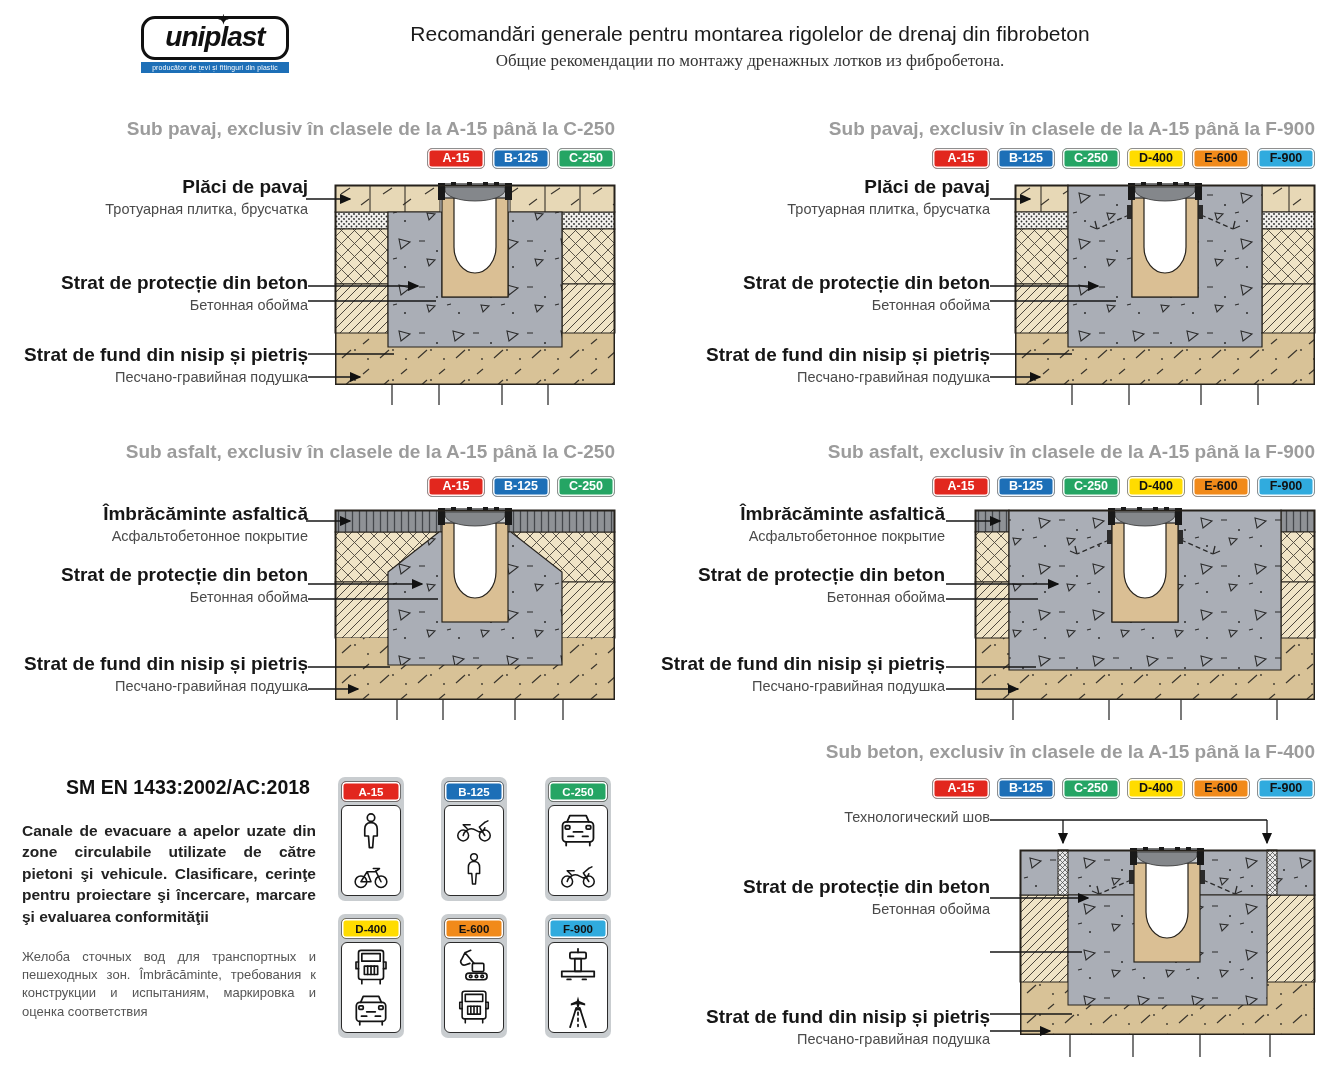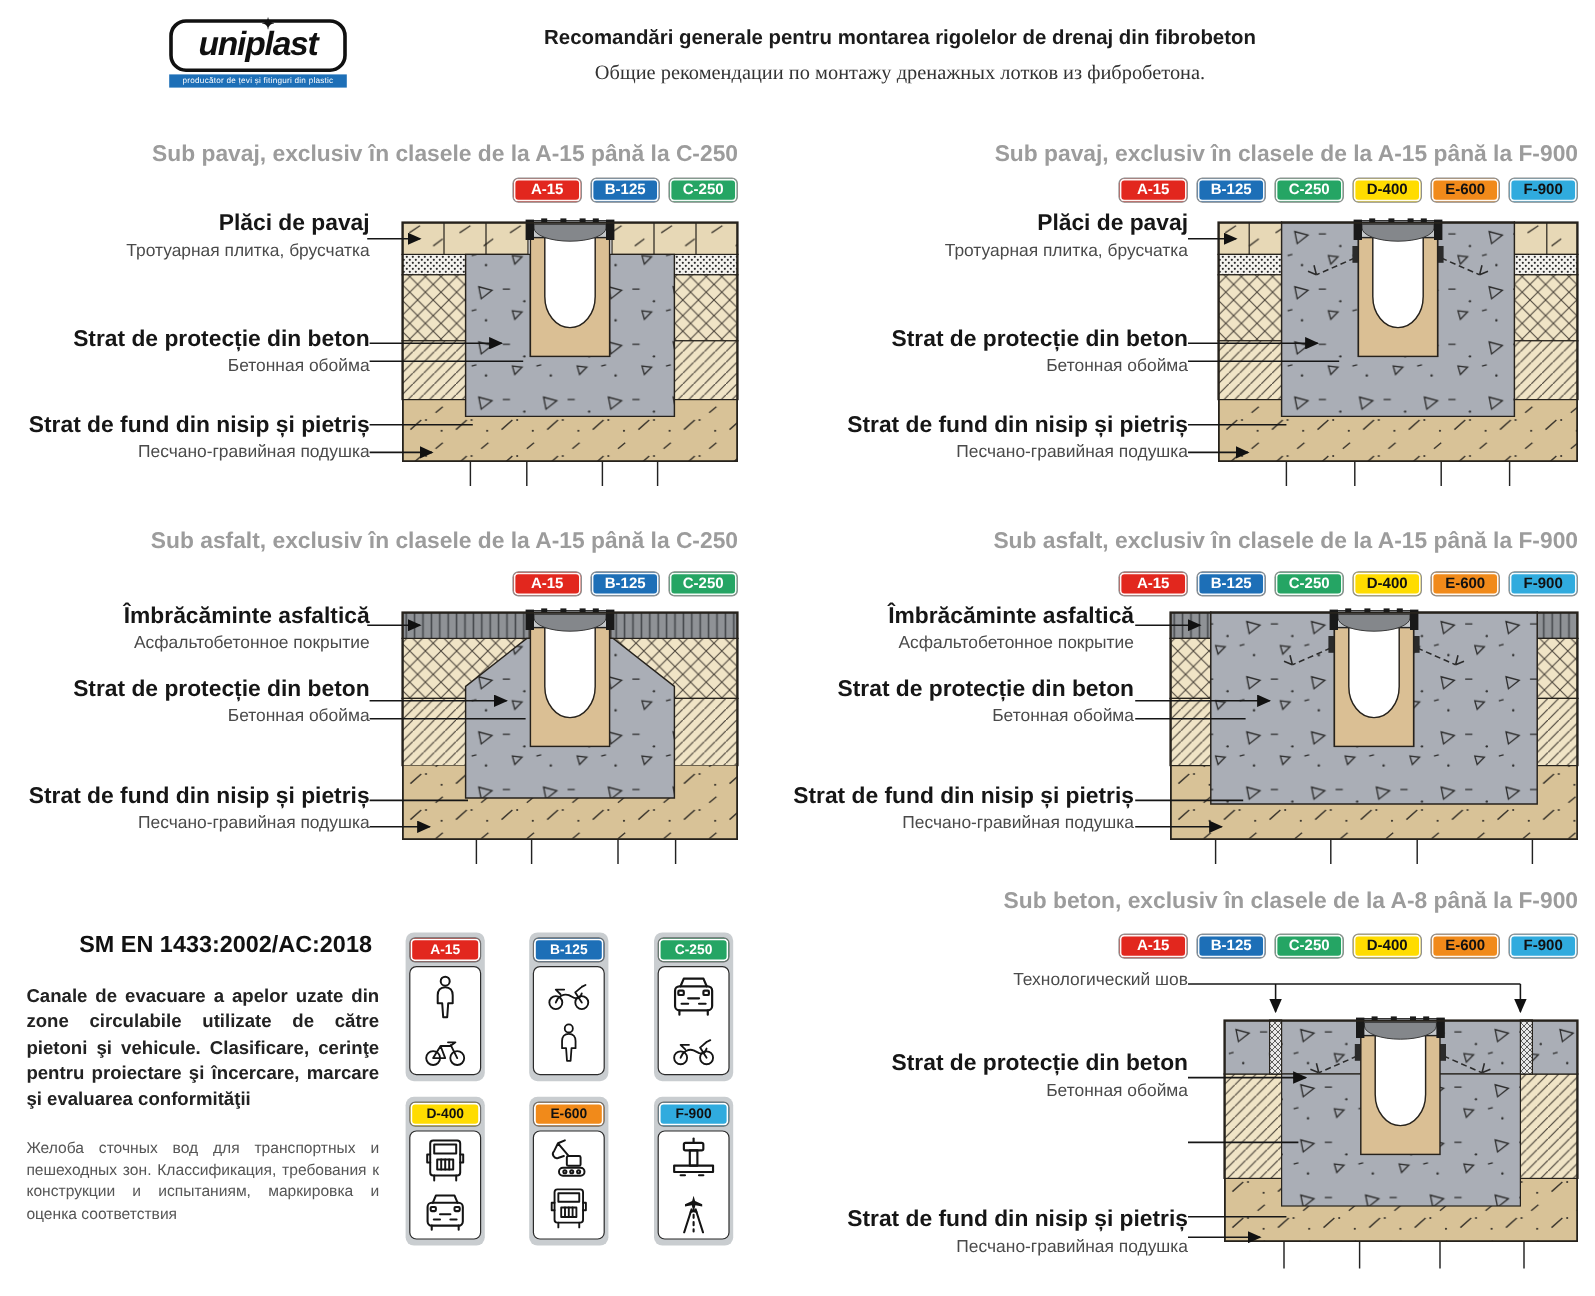--- a/index.html
+++ b/index.html
@@ -8,21 +8,21 @@
   .abs{position:absolute;}
   
   .logo-box{left:141px;top:16px;width:148px;}
   .logo-frame{border:3px solid #101010;border-radius:14px;padding:2px 10px 4px;
               font-weight:700;font-style:italic;font-size:28px;letter-spacing:-1px;
               text-align:center;color:#101010;position:relative;background:#fff;}
   .logo-spark{position:absolute;top:-7px;left:74px;font-size:13px;font-style:normal;}
   .logo-bar{margin-top:2px;background:#1d6fb7;color:#fff;font-size:6.8px;
             text-align:center;padding:2px 1px;letter-spacing:.2px;}
   .title-ro{left:300px;top:22px;width:900px;text-align:center;
-            font-size:17px;font-weight:700;color:#1b1b1b;}
+            font-size:21px;font-weight:400;color:#1b1b1b;}
   .title-ru{left:300px;top:51px;width:900px;text-align:center;
             font-size:17px;color:#333;font-family:Liberation Serif, serif;}
   
   .sect-h{font-size:19px;font-weight:600;color:#9c9c9c;text-align:right;}
   
   .brow{text-align:right;}
   .badge{display:inline-block;margin-left:7px;min-width:40px;padding:2px 8px 3px;
          border-radius:5px;border:1.5px solid #8f8f8f;
          box-shadow:inset 0 0 0 1.5px rgba(255,255,255,.95);
          font-size:12.5px;font-weight:700;text-align:center;}
@@ -123,21 +123,21 @@
   </div>
   <div class="logo-bar">producător de țevi și fitinguri din plastic</div>
 </div>
 <div class="abs title-ro">Recomandări generale pentru montarea rigolelor de drenaj din fibrobeton</div>
 <div class="abs title-ru">Общие рекомендации по монтажу дренажных лотков из фибробетона.</div>
 
 <div class="abs sect-h" style="left:0;top:118px;width:615px">Sub pavaj, exclusiv în clasele de la A-15 până la C-250</div>
 <div class="abs sect-h" style="left:700px;top:118px;width:615px">Sub pavaj, exclusiv în clasele de la A-15 până la F-900</div>
 <div class="abs sect-h" style="left:0;top:441px;width:615px">Sub asfalt, exclusiv în clasele de la A-15 până la C-250</div>
 <div class="abs sect-h" style="left:700px;top:441px;width:615px">Sub asfalt, exclusiv în clasele de la A-15 până la F-900</div>
-<div class="abs sect-h" style="left:700px;top:741px;width:615px">Sub beton, exclusiv în clasele de la A-8 până la F-900</div>
+<div class="abs sect-h" style="left:700px;top:741px;width:615px">Sub beton, exclusiv în clasele de la A-15 până la F-400</div>
 
 <div class="abs brow" style="left:335px;top:148px;width:280px"><span class="badge" style="background: rgb(226, 39, 30); color: rgb(255, 255, 255);">A-15</span><span class="badge" style="background: rgb(29, 111, 183); color: rgb(255, 255, 255);">B-125</span><span class="badge" style="background: rgb(37, 165, 100); color: rgb(255, 255, 255);">C-250</span></div>
 <div class="abs brow" style="left:915px;top:148px;width:400px"><span class="badge" style="background: rgb(226, 39, 30); color: rgb(255, 255, 255);">A-15</span><span class="badge" style="background: rgb(29, 111, 183); color: rgb(255, 255, 255);">B-125</span><span class="badge" style="background: rgb(37, 165, 100); color: rgb(255, 255, 255);">C-250</span><span class="badge" style="background: rgb(255, 220, 0); color: rgb(17, 17, 17);">D-400</span><span class="badge" style="background: rgb(241, 138, 26); color: rgb(17, 17, 17);">E-600</span><span class="badge" style="background: rgb(48, 171, 222); color: rgb(17, 17, 17);">F-900</span></div>
 <div class="abs brow" style="left:335px;top:476px;width:280px"><span class="badge" style="background: rgb(226, 39, 30); color: rgb(255, 255, 255);">A-15</span><span class="badge" style="background: rgb(29, 111, 183); color: rgb(255, 255, 255);">B-125</span><span class="badge" style="background: rgb(37, 165, 100); color: rgb(255, 255, 255);">C-250</span></div>
 <div class="abs brow" style="left:915px;top:476px;width:400px"><span class="badge" style="background: rgb(226, 39, 30); color: rgb(255, 255, 255);">A-15</span><span class="badge" style="background: rgb(29, 111, 183); color: rgb(255, 255, 255);">B-125</span><span class="badge" style="background: rgb(37, 165, 100); color: rgb(255, 255, 255);">C-250</span><span class="badge" style="background: rgb(255, 220, 0); color: rgb(17, 17, 17);">D-400</span><span class="badge" style="background: rgb(241, 138, 26); color: rgb(17, 17, 17);">E-600</span><span class="badge" style="background: rgb(48, 171, 222); color: rgb(17, 17, 17);">F-900</span></div>
 <div class="abs brow" style="left:915px;top:778px;width:400px"><span class="badge" style="background: rgb(226, 39, 30); color: rgb(255, 255, 255);">A-15</span><span class="badge" style="background: rgb(29, 111, 183); color: rgb(255, 255, 255);">B-125</span><span class="badge" style="background: rgb(37, 165, 100); color: rgb(255, 255, 255);">C-250</span><span class="badge" style="background: rgb(255, 220, 0); color: rgb(17, 17, 17);">D-400</span><span class="badge" style="background: rgb(241, 138, 26); color: rgb(17, 17, 17);">E-600</span><span class="badge" style="background: rgb(48, 171, 222); color: rgb(17, 17, 17);">F-900</span></div>
 
 <div class="abs lbl" style="right:1021px;top:176px">
   <div class="ro">Plăci de pavaj</div>
     <div class="ru">Тротуарная плитка, брусчатка</div>
@@ -329,21 +329,21 @@
     <path d="M1267 820V843" marker-end="url(#arr)"></path>
     <path d="M990 898H1088" marker-end="url(#arr)"></path>
     <path d="M990 952H1082"></path>
     <path d="M990 1014H1072"></path>
     <path d="M990 1031H1050" marker-end="url(#arr)"></path>
   </g>
 </svg>
 
 <div class="abs std-title">SM EN 1433:2002/AC:2018</div>
 <div class="abs std-ro">Canale de evacuare a apelor uzate din zone circulabile utilizate de către pietoni şi vehicule. Clasificare, cerinţe pentru proiectare şi încercare, marcare şi evaluarea conformităţii</div>
-<div class="abs std-ru">Желоба сточных вод для транспортных и пешеходных зон. Классификация, требования к конструкции и испытаниям, маркировка и оценка соответствия</div>
+<div class="abs std-ru">Желоба сточных вод для транспортных и пешеходных зон. Îmbrăcăminte, требования к конструкции и испытаниям, маркировка и оценка соответствия</div>
 
 <div class="abs card" style="left:338px;top:777px">
   <div class="card-badge" style="background: rgb(226, 39, 30); color: rgb(255, 255, 255);">A-15</div>
   <div class="card-body">
     <svg class="picto" width="40" height="42" viewBox="0 0 48 48">
       <circle cx="24" cy="8" r="4.5"></circle>
         <path d="M24 14c-5 0-7.5 3.5-7.5 8v8h4.5l1 14h4l1-14h4.5v-8c0-4.5-2.5-8-7.5-8z"></path>
       </svg>
     <svg class="picto" width="44" height="34" viewBox="0 0 48 44">
       <circle cx="11" cy="32" r="7.5"></circle>

